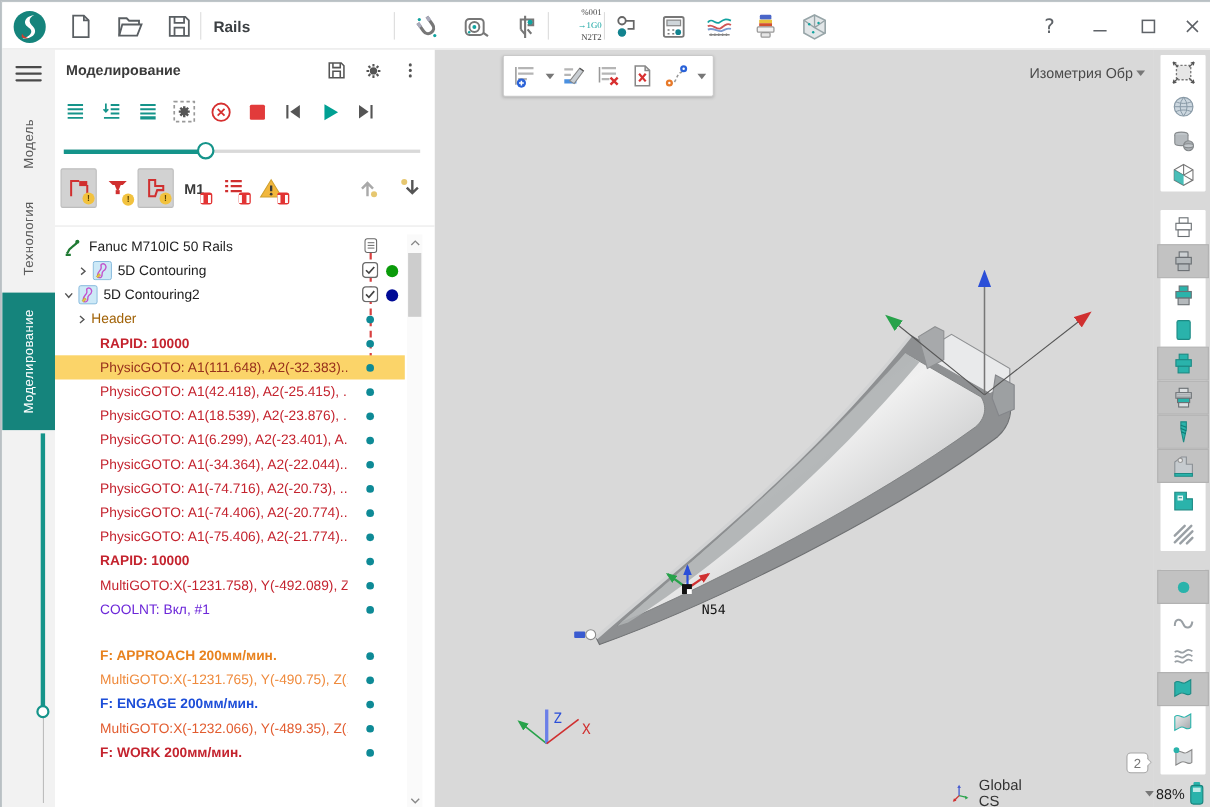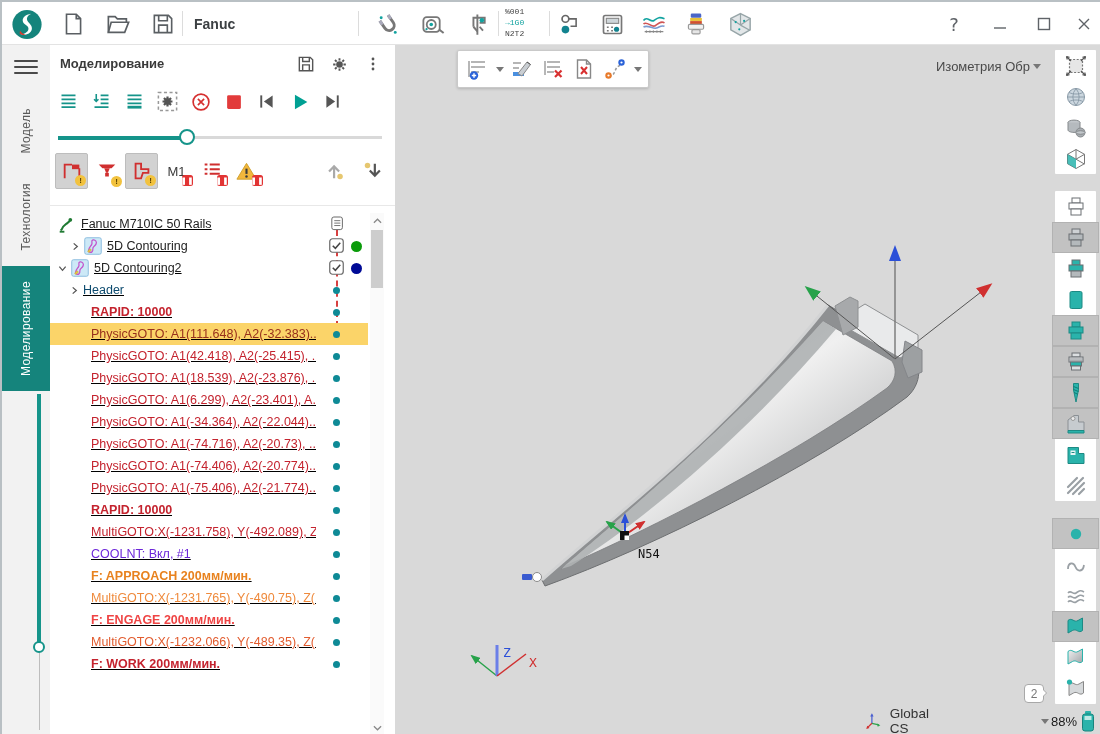--- a/index.html
+++ b/index.html
@@ -3,21 +3,21 @@
 <meta charset="utf-8">
 <style>
 *{margin:0;padding:0;box-sizing:border-box;}
 html,body{width:1100px;height:734px;overflow:hidden;background:#fff;
   font-family:"Liberation Sans",sans-serif;position:relative;border:1px solid #b9c0c4;}
 
 .titlebar{position:absolute;left:0;top:0;width:1100px;height:43px;background:#fff;border-bottom:1px solid #e3e3e3;z-index:20;}
 .tb-btn{position:absolute;top:6px;width:32px;height:32px;display:flex;align-items:center;justify-content:center;cursor:pointer;border-radius:3px;}
 .tb-sep{position:absolute;top:9px;width:1px;height:25px;background:#dcdcdc;}
 .doc-title{position:absolute;left:192px;top:14px;font-size:14px;font-weight:bold;color:#3c4043;}
-.gcode{position:absolute;left:503px;top:4px;width:42px;font-size:8px;line-height:11px;font-family:Liberation Mono, monospace;color:#444;text-align:left;}
+.gcode{position:absolute;left:503px;top:4px;width:42px;font-size:8px;line-height:11px;font-family:Liberation Serif, serif;color:#444;text-align:right;}
 .gcode .mid{color:#12a3a0;}
 .helpq{font-size:18px;color:#5f6368;font-family:"DejaVu Sans",sans-serif;}
 
 .left-strip{position:absolute;left:0;top:43px;width:48px;height:691px;background:#f2f2f2;z-index:10;}
 .hamburger{position:absolute;left:12px;top:11px;width:24px;height:20px;cursor:pointer;}
 .hamburger div{height:2.5px;background:#4a4a4a;margin:3.5px 0;border-radius:1px;}
 .v-tabs{position:absolute;left:0;top:48px;width:48px;display:flex;flex-direction:column;}
 .v-tab{writing-mode:vertical-rl;transform:rotate(180deg);font-size:12px;color:#5a5a5a;
   width:48px;padding:15px 0;display:flex;align-items:center;justify-content:center;cursor:pointer;letter-spacing:.4px;}
 .v-tab.active{background:#15847c;color:#fff;}
@@ -34,40 +34,40 @@
 .h-slider{position:absolute;left:8px;top:84px;width:324px;height:16px;cursor:pointer;}
 .h-slider .trk{position:absolute;left:0;top:7px;height:3px;width:324px;background:#d9d9d9;}
 .h-slider .fil{position:absolute;left:0;top:6.5px;height:4px;width:129px;background:#15948a;}
 .h-slider .thumb{position:absolute;left:121px;top:0;width:16px;height:16px;border-radius:50%;background:#fff;border:2px solid #15948a;}
 .toggles{position:absolute;left:5px;top:108px;display:flex;gap:2px;}
 .tg-btn{width:33px;height:36px;display:flex;align-items:center;justify-content:center;position:relative;cursor:pointer;border-radius:2px;}
 .tg-btn.pressed{background:#d2d2d2;border:1px solid #bdbdbd;}
 .badge{position:absolute;font-size:8px;font-weight:bold;display:flex;align-items:center;justify-content:center;border-radius:50%;}
 .badge.warn{right:1px;bottom:2px;width:11px;height:11px;background:#f2c23e;color:#5c4300;}
 .badge.pause{right:0;bottom:3px;width:11px;height:11px;border-radius:2.5px;background:#e23434;color:#fff;font-size:7px;letter-spacing:1px;}
-.m1txt{font-size:13px;font-weight:normal;color:#3a3a3a;}
+.m1txt{font-size:13px;font-weight:bold;color:#3a3a3a;}
 .ord-btn{position:absolute;top:112px;width:26px;height:28px;display:flex;align-items:center;justify-content:center;cursor:pointer;}
 .panel-div{position:absolute;left:0px;top:160px;width:345px;height:1px;background:#e8e8e8;}
 
 .tree{position:absolute;left:0;top:168px;width:345px;height:523px;overflow:hidden;}
 .tree-rows{position:absolute;left:0;top:0;width:318px;}
 .dash-link{position:absolute;left:286px;top:17px;height:97px;border-left:2px dashed #d84040;z-index:0;}
-.trow{position:relative;height:22px;display:flex;align-items:center;font-size:12.5px;white-space:nowrap;overflow:visible;cursor:pointer;z-index:1;text-decoration:underline;}
+.trow{position:relative;height:22px;display:flex;align-items:center;font-size:12.5px;white-space:nowrap;overflow:visible;cursor:pointer;z-index:1;}
 .trow .exp{width:12px;display:flex;align-items:center;margin-right:1px;}
 .trow .opicon{width:19px;height:18px;margin-right:4px;display:flex;align-items:center;}
 .trow .lbl{overflow:hidden;text-overflow:clip;max-width:225px;}
 .trow.selected{background:#fbd469;}
 .trow.selected .lbl{color:#97301c;}
 .st-machine .lbl,.st-op .lbl{color:#222;}
-.st-group .lbl{color:#0c4a6e;}
+.st-group .lbl{color:#a16207;}
 .st-red .lbl{color:#c4232e;}
 .st-red-bold .lbl{color:#c4232e;font-weight:bold;}
 .st-orange .lbl{color:#ef8a3c;}
 .st-orange-bold .lbl{color:#e8821e;font-weight:bold;}
-.st-olive-bold .lbl{color:#ef4444;font-weight:bold;}
+.st-olive-bold .lbl{color:#1d4ed8;font-weight:bold;}
 .st-orangered .lbl{color:#e25c2f;}
 .st-plain .lbl{color:#6d28d9;}
 .rchk{position:absolute;left:279px;top:3px;z-index:2;}
 .rdoc{position:absolute;left:281px;top:3px;z-index:2;}
 .rdot{position:absolute;border-radius:50%;z-index:2;}
 .rdot.big{left:301px;top:5.5px;width:11px;height:11px;}
 .rdot.small{left:283px;top:8px;width:7px;height:7px;}
 
 .scrollbar{position:absolute;left:320px;top:0;width:14px;height:523px;background:#fafafa;}
 .sb-btn{position:absolute;left:0;width:14px;height:16px;display:flex;align-items:center;justify-content:center;cursor:pointer;color:#888;}
@@ -122,21 +122,21 @@
         <path d="M5.5 10h15.5l-3.5 9H3z" fill="none" stroke="#5a5f63" stroke-width="1.5"></path>
       </svg>
   </div>
   <div class="tb-btn" style="left:145px;">
     <svg width="26" height="26" viewBox="0 0 24 24">
         <path d="M4 4h13l3 3v13H4z" fill="none" stroke="#5a5f63" stroke-width="1.5"></path>
         <path d="M8 4v5h8V4M8 20v-7h8v7" fill="none" stroke="#5a5f63" stroke-width="1.5"></path>
       </svg>
   </div>
   <div class="tb-sep" style="left:180px;"></div>
-  <div class="doc-title">Fanuc</div>
+  <div class="doc-title">Rails</div>
   <div class="tb-sep" style="left:356px;"></div>
   <div class="tb-btn" style="left:370px;">
     <svg width="27" height="27" viewBox="0 0 24 24">
         <g transform="rotate(-35 12 12)">
           <path d="M7.5 5v8a4.5 4.5 0 0 0 9 0V5" fill="none" stroke="#777" stroke-width="2.6"></path>
           <path d="M7.5 5v4M16.5 5v4" stroke="#aab" stroke-width="2.8"></path>
         </g>
         <circle cx="5.5" cy="6" r="1.3" fill="#12a3a0"></circle>
         <circle cx="18" cy="19" r="1.3" fill="#12a3a0"></circle>
       </svg>
@@ -494,21 +494,21 @@
           <span class="rdot small" style="background:#0e8a96"></span>
         </div>
         <div class="trow st-red" style="padding-left: 41px;">
           <span class="lbl">MultiGOTO:X(-1231.758), Y(-492.089), Z(...</span>
           <span class="rdot small" style="background:#0e8a96"></span>
         </div>
         <div class="trow st-plain" style="padding-left: 41px;">
           <span class="lbl">COOLNT: Вкл, #1</span>
           <span class="rdot small" style="background:#0e8a96"></span>
         </div>
-        <div class="trow st-orange-bold" style="padding-left: 41px;">
+        <div class="trow st-orange-bold" style="padding-left: 41px; margin-top: 20px;">
           <span class="lbl">F: APPROACH 200мм/мин.</span>
           <span class="rdot small" style="background:#0e8a96"></span>
         </div>
         <div class="trow st-orange" style="padding-left: 41px;">
           <span class="lbl">MultiGOTO:X(-1231.765), Y(-490.75), Z(1...</span>
           <span class="rdot small" style="background:#0e8a96"></span>
         </div>
         <div class="trow st-olive-bold" style="padding-left: 41px;">
           <span class="lbl">F: ENGAGE 200мм/мин.</span>
           <span class="rdot small" style="background:#0e8a96"></span>

